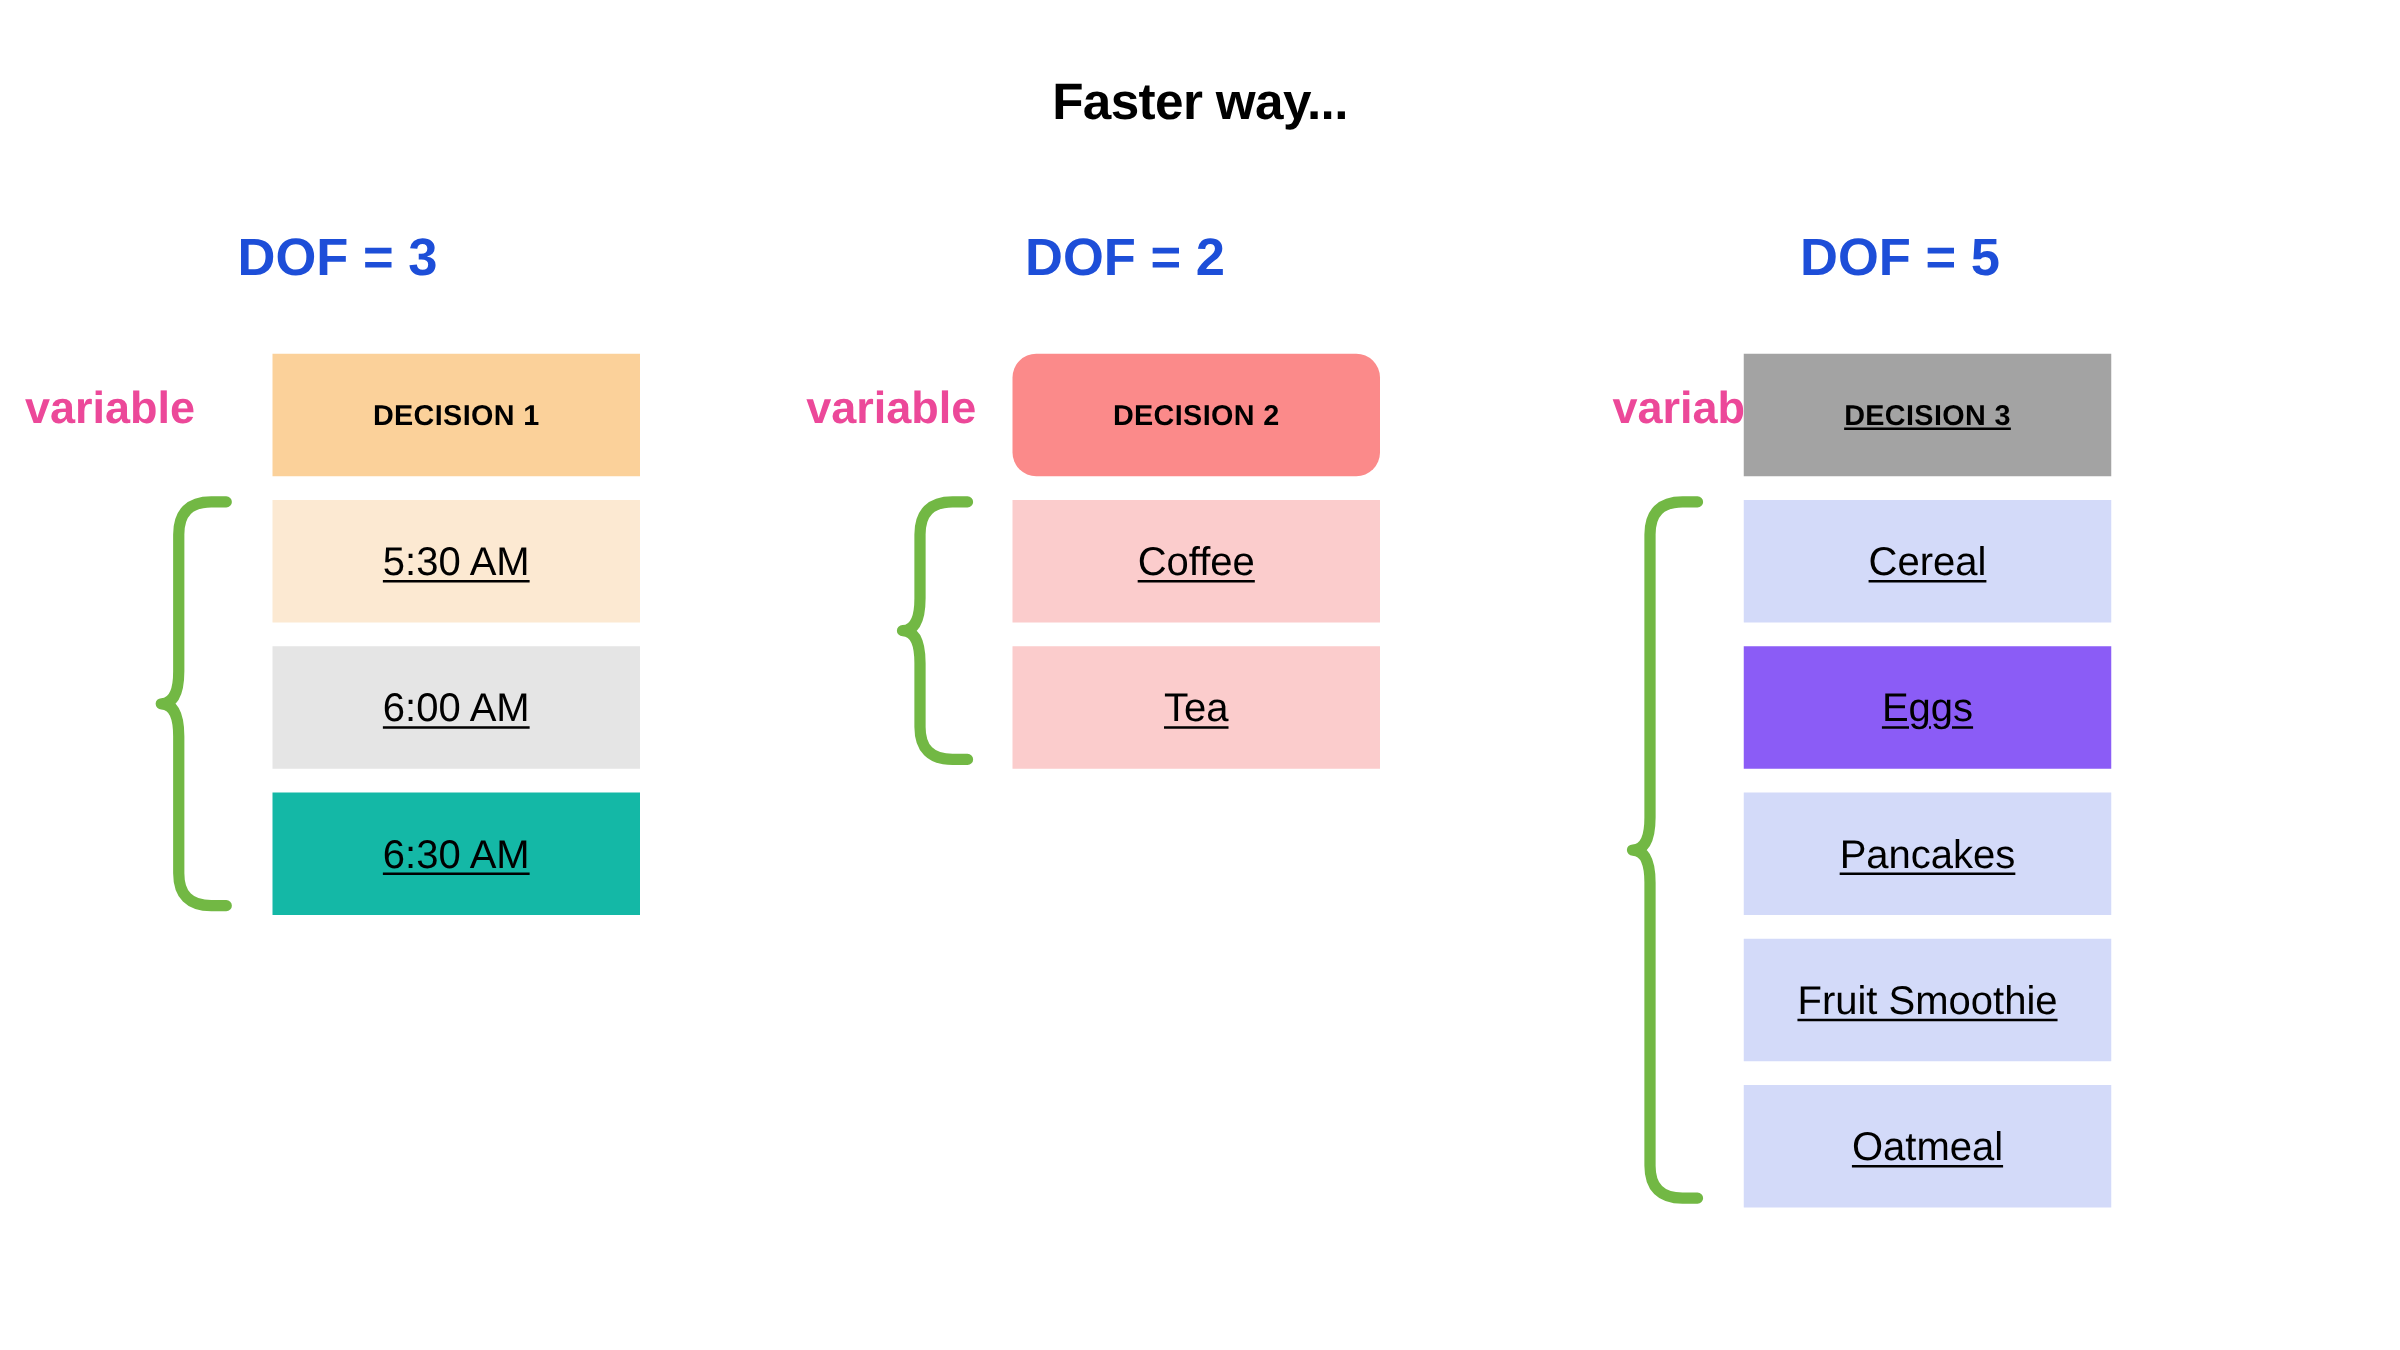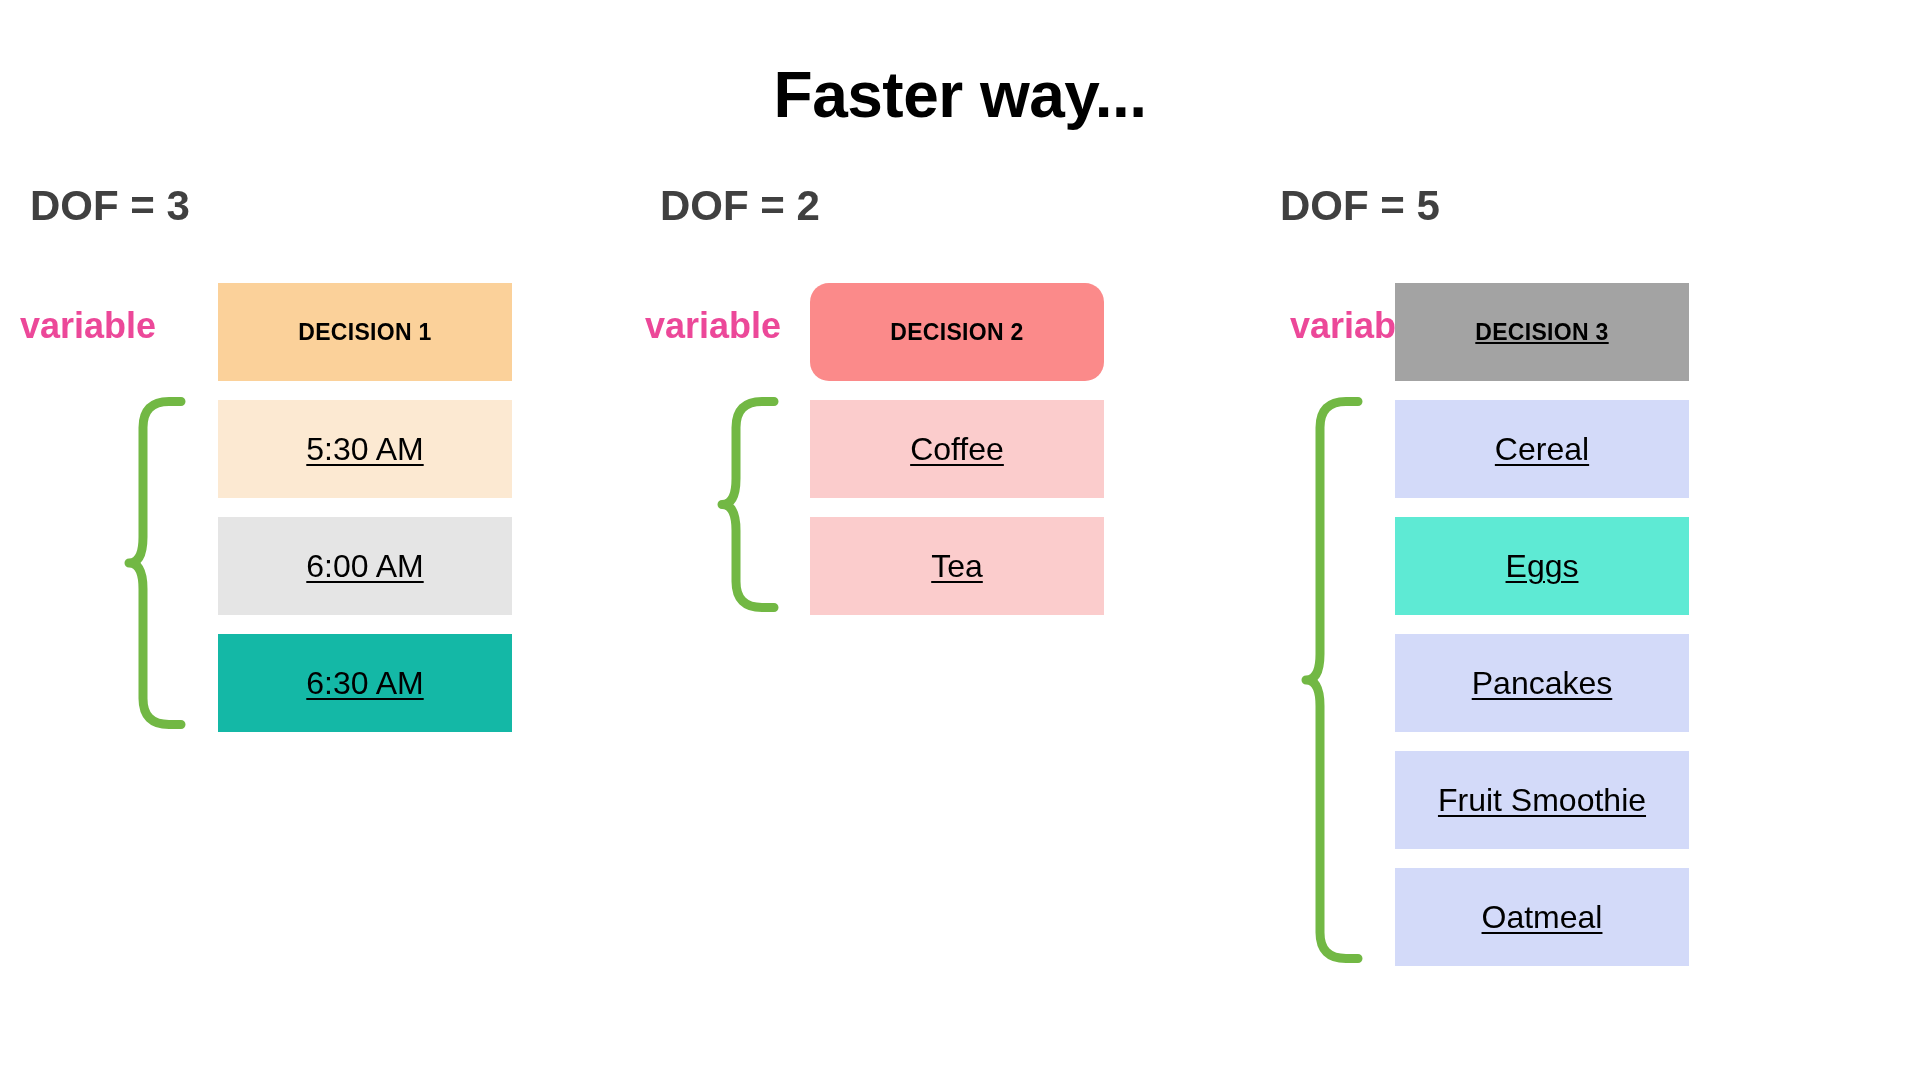--- a/index.html
+++ b/index.html
@@ -15,21 +15,21 @@
     position: relative;
   }
 
   
   #page-title {
     position: absolute;
     top: 58px;
     left: 0;
     width: 1920px;
     text-align: center;
-    font-size: 64px;
+    font-size: 41px;
     font-weight: bold;
     color: #000000;
     letter-spacing: -0.5px;
   }
 
   
   #columns {
     position: absolute;
     top: 0;
     left: 0;
@@ -45,23 +45,24 @@
 
   
   .column.col-0 { left: 0px;   width: 640px; }
   .column.col-1 { left: 640px; width: 640px; }
   .column.col-2 { left: 1280px;width: 640px; }
 
   .dof-label {
     position: absolute;
     top: 182px;
     width: 100%;
+    text-align: center;
     font-size: 42px;
     font-weight: bold;
-    color: #404040;
+    color: #1d4ed8;
     letter-spacing: 0px;
   }
   .col-0 .dof-label { left: 30px; width: 480px; }
   .col-1 .dof-label { left: 20px; width: 480px; }
   .col-2 .dof-label { left: 0px;  width: 480px; }
 
   .variable-label {
     position: absolute;
     top: 305px;
     font-size: 36px;
@@ -160,21 +161,21 @@
       </svg>
     </div>
     <div class="column col-2">
       <div class="dof-label">DOF = 5</div>
       <div class="variable-label">variable</div>
       <div class="stack">
         <div class="decision-header" style="background: #a3a3a3; text-decoration: underline;">DECISION 3</div>
         <div class="option-box" style="background: rgb(211, 218, 249);">
           <span class="option-text">Cereal</span>
         </div>
-        <div class="option-box" style="background: #5eead4;">
+        <div class="option-box" style="background: #8b5cf6;">
           <span class="option-text">Eggs</span>
         </div>
         <div class="option-box" style="background: rgb(211, 218, 249);">
           <span class="option-text">Pancakes</span>
         </div>
         <div class="option-box" style="background: rgb(211, 218, 249);">
           <span class="option-text">Fruit Smoothie</span>
         </div>
         <div class="option-box" style="background: rgb(211, 218, 249);">
           <span class="option-text">Oatmeal</span>

